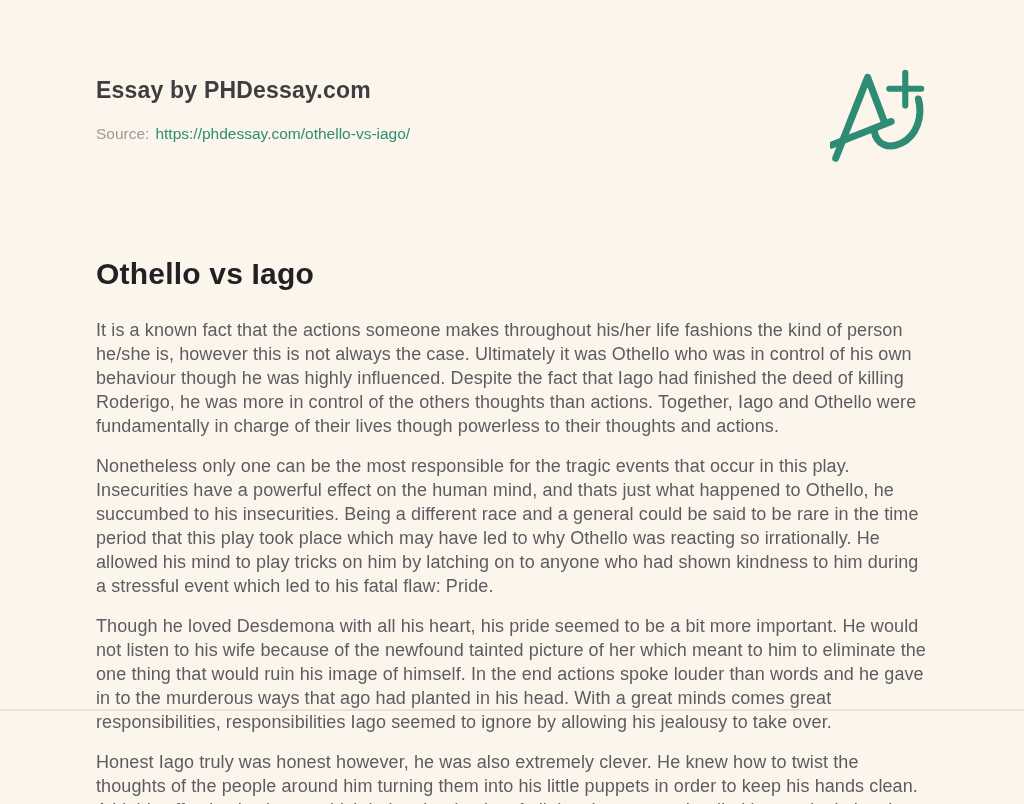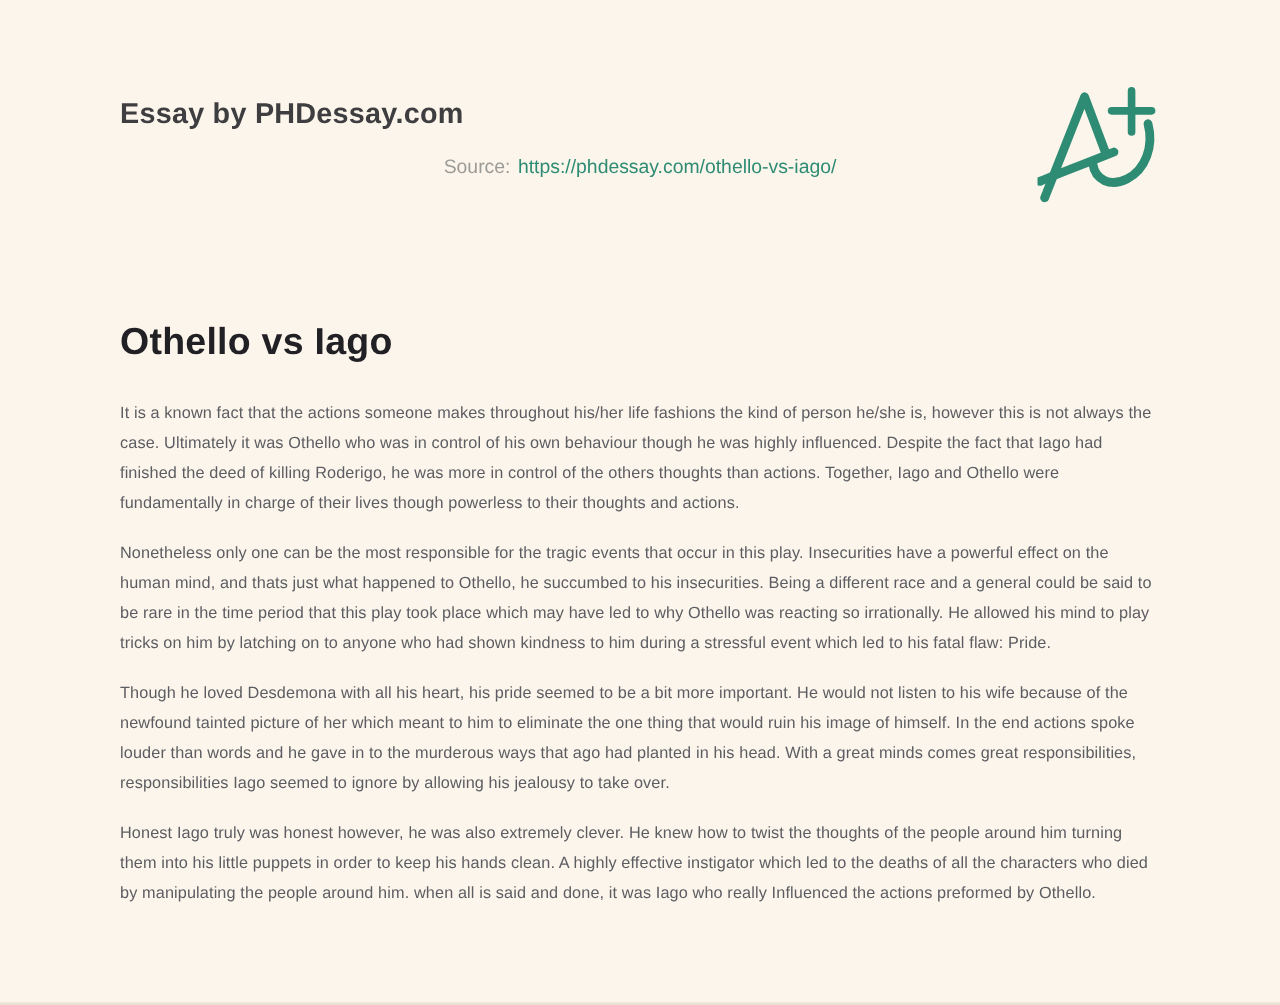--- a/index.html
+++ b/index.html
@@ -6,35 +6,34 @@
   html, body { width: 1024px; height: 804px; }
   body {
     background: #FCF5EB;
     font-family: "Liberation Sans", sans-serif;
     overflow: hidden;
     position: relative;
   }
   .page {
     position: relative;
     width: 1024px;
-    height: 804px;
+    height: 711px;
     padding: 77px 96px 0 96px;
   }
   .site-title {
     font-size: 23px;
     line-height: 27px;
     font-weight: 700;
     color: #3E3E41;
     letter-spacing: 0.2px;
   }
   .source-line {
     margin-top: 21px;
     font-size: 15.5px;
     line-height: 18px;
-    text-align: center;
   }
   .source-label {
     color: #9B9B97;
     margin-right: 6px;
   }
   .source-link {
     color: #2E8C74;
     text-decoration: none;
   }
   .logo {
@@ -50,21 +49,21 @@
     font-size: 30px;
     line-height: 36px;
     font-weight: 700;
     color: #212125;
     letter-spacing: 0.2px;
   }
   .essay-body {
     margin-top: 26px;
   }
   .essay-body p {
-    font-size: 13px;
+    font-size: 18px;
     line-height: 24px;
     color: #5C5D62;
     margin-bottom: 16px;
     letter-spacing: 0.1px;
   }
   .bottom-edge {
     position: absolute;
     left: 0;
     bottom: 0;
     width: 100%;

